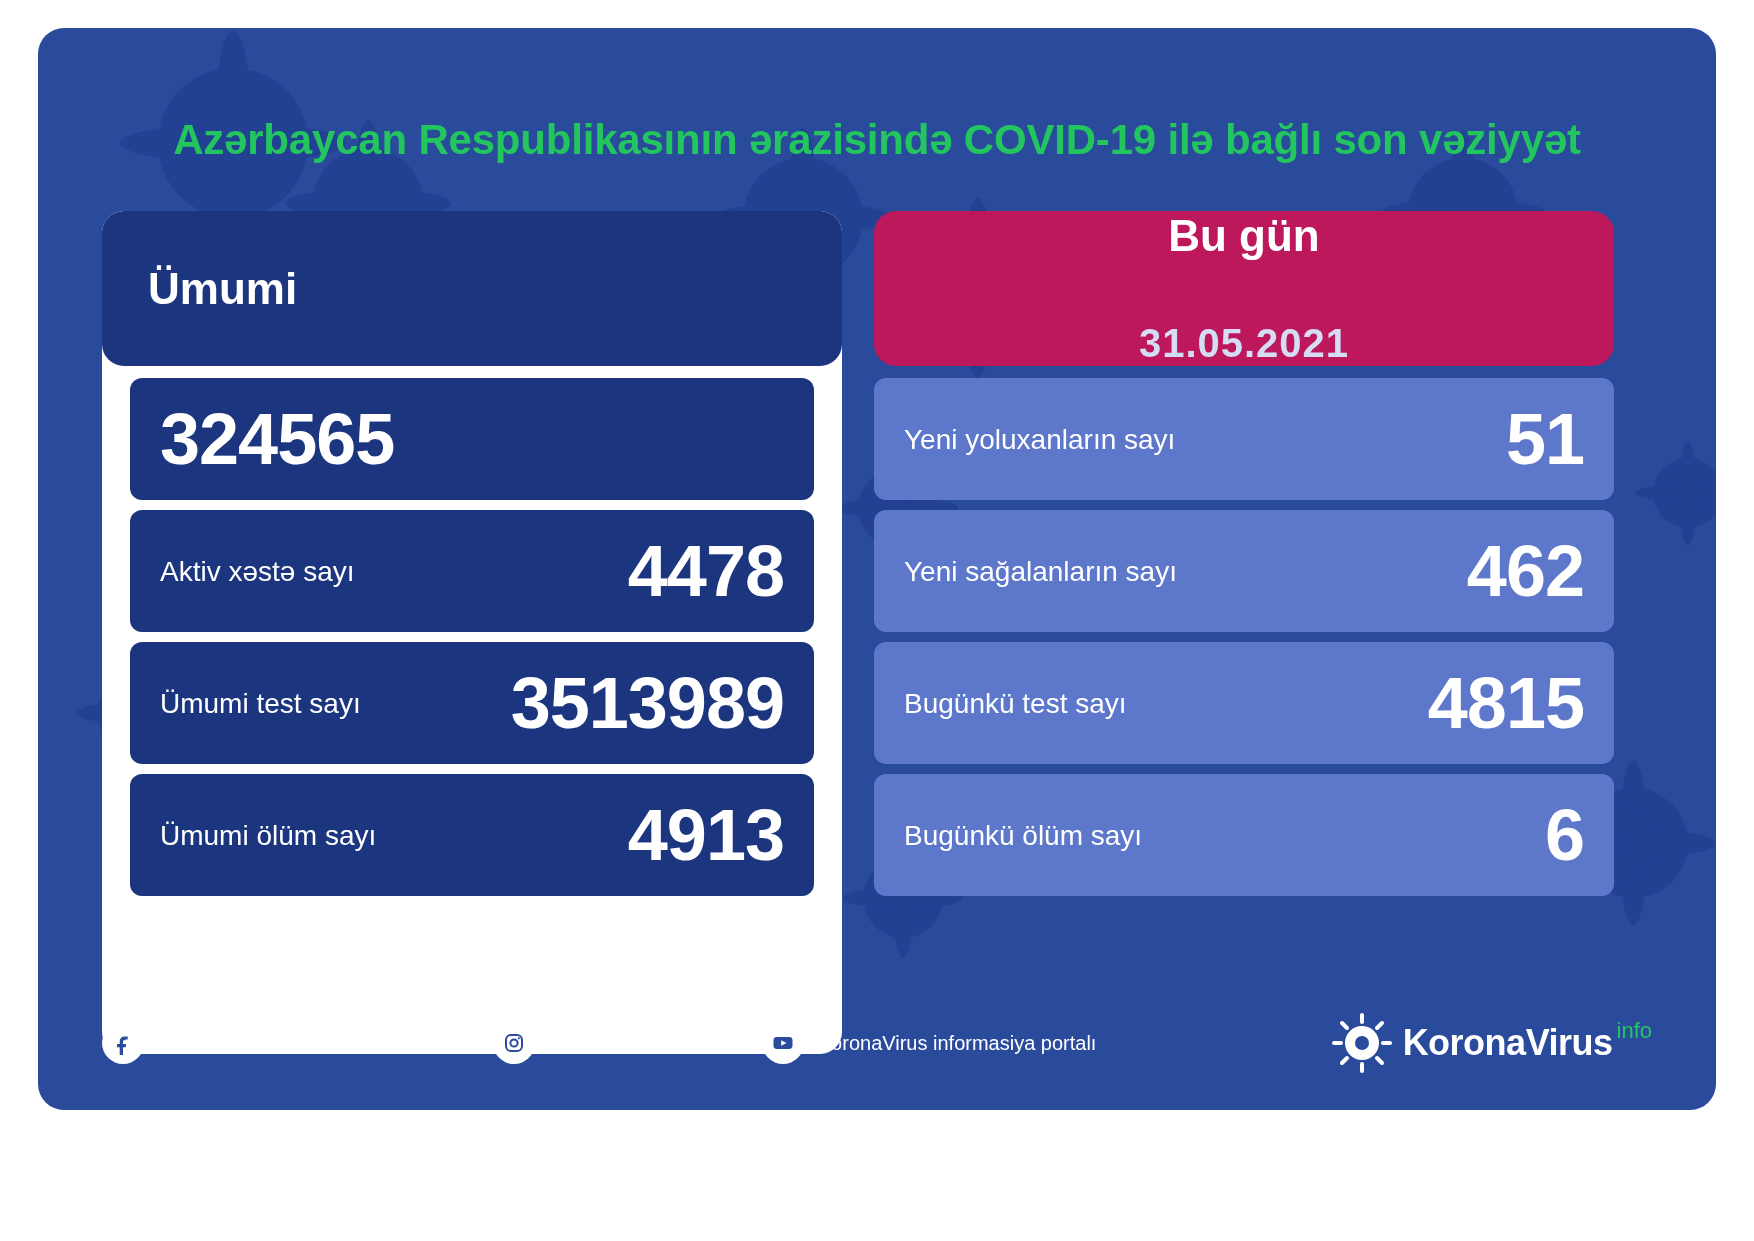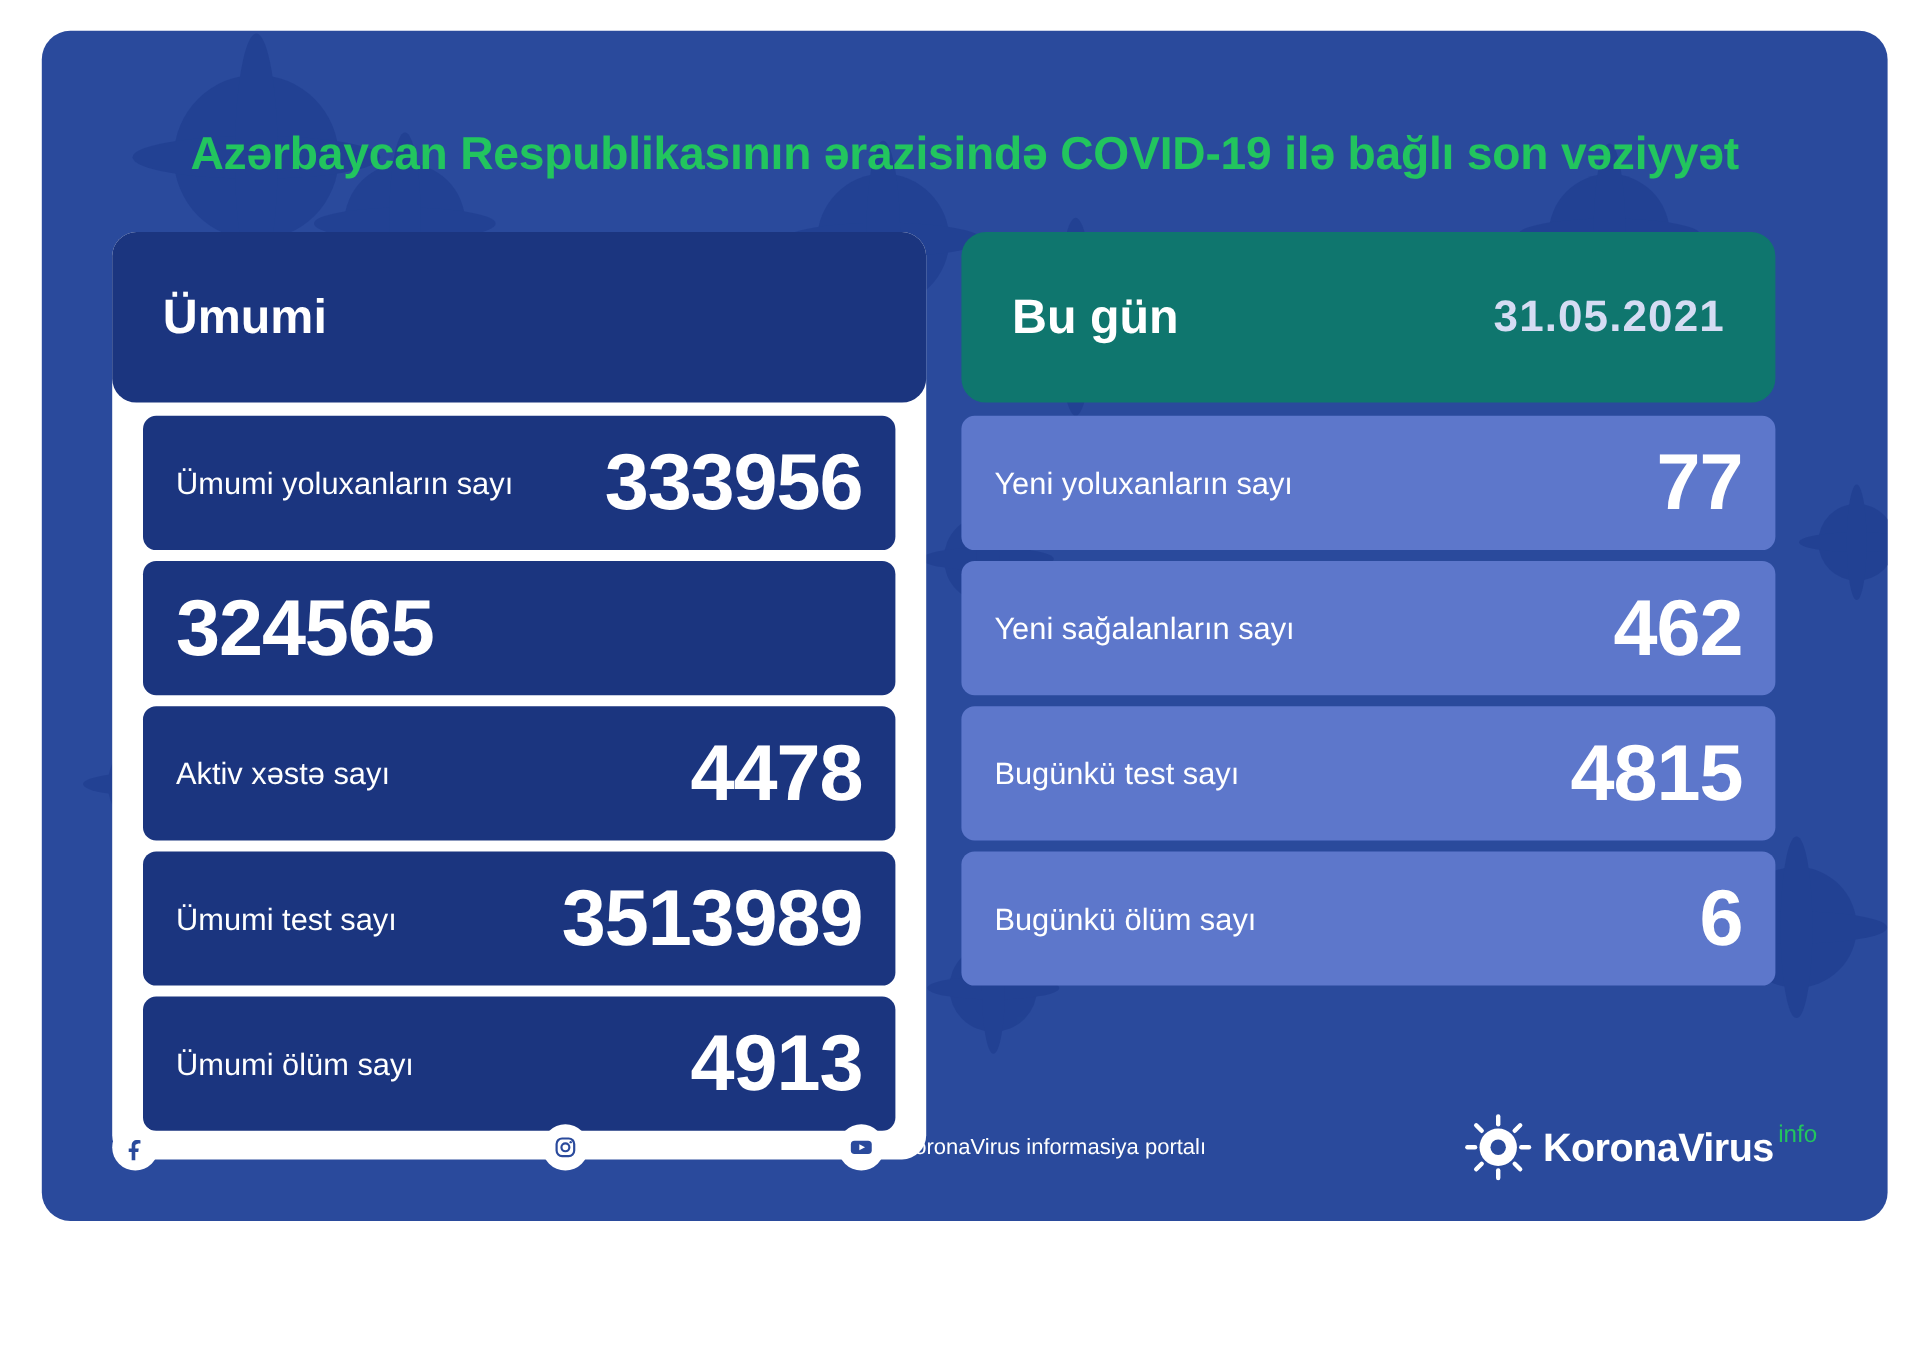--- a/index.html
+++ b/index.html
@@ -107,21 +107,21 @@
     height: 155px;
     border-radius: 22px;
     box-sizing: border-box;
     display: flex;
     align-items: center;
     justify-content: space-between;
     padding: 0 46px;
     overflow: hidden;
   }
   .head-left  { background: #1b357f; }
-  .head-right { background: #0f766e; }
+  .head-right { background: #be185d; flex-direction: column; }
 
   .head-title {
     color: #ffffff;
     font-size: 44px;
     font-weight: bold;
     position: relative;
     z-index: 3;
   }
   .head-date {
     color: #d5dcf3;
@@ -248,24 +248,20 @@
   <div class="virus v10"></div>
 
   <div class="title">Azərbaycan Respublikasının ərazisində COVID-19 ilə bağlı son vəziyyət</div>
 
   <div class="panel panel-left">
     <div class="panel-head head-left">
       <span class="head-title">Ümumi</span>
     </div>
     <div class="rows rows-left">
 
-      <div class="row row-left">
-        <span class="row-label">Ümumi yoluxanların sayı</span>
-        <span class="row-value">333956</span>
-      </div>
 
       <div class="row row-left">
         <span class="row-value">324565</span>
       </div>
 
       <div class="row row-left">
         <span class="row-label">Aktiv xəstə sayı</span>
         <span class="row-value">4478</span>
       </div>
 
@@ -284,21 +280,21 @@
 
   <div class="panel panel-right">
     <div class="panel-head head-right">
       <span class="head-title">Bu gün</span>
       <span class="head-date">31.05.2021</span>
     </div>
     <div class="rows rows-right">
 
       <div class="row row-right">
         <span class="row-label">Yeni yoluxanların sayı</span>
-        <span class="row-value">77</span>
+        <span class="row-value">51</span>
       </div>
 
       <div class="row row-right">
         <span class="row-label">Yeni sağalanların sayı</span>
         <span class="row-value">462</span>
       </div>
 
       <div class="row row-right">
         <span class="row-label">Bugünkü test sayı</span>
         <span class="row-value">4815</span>

